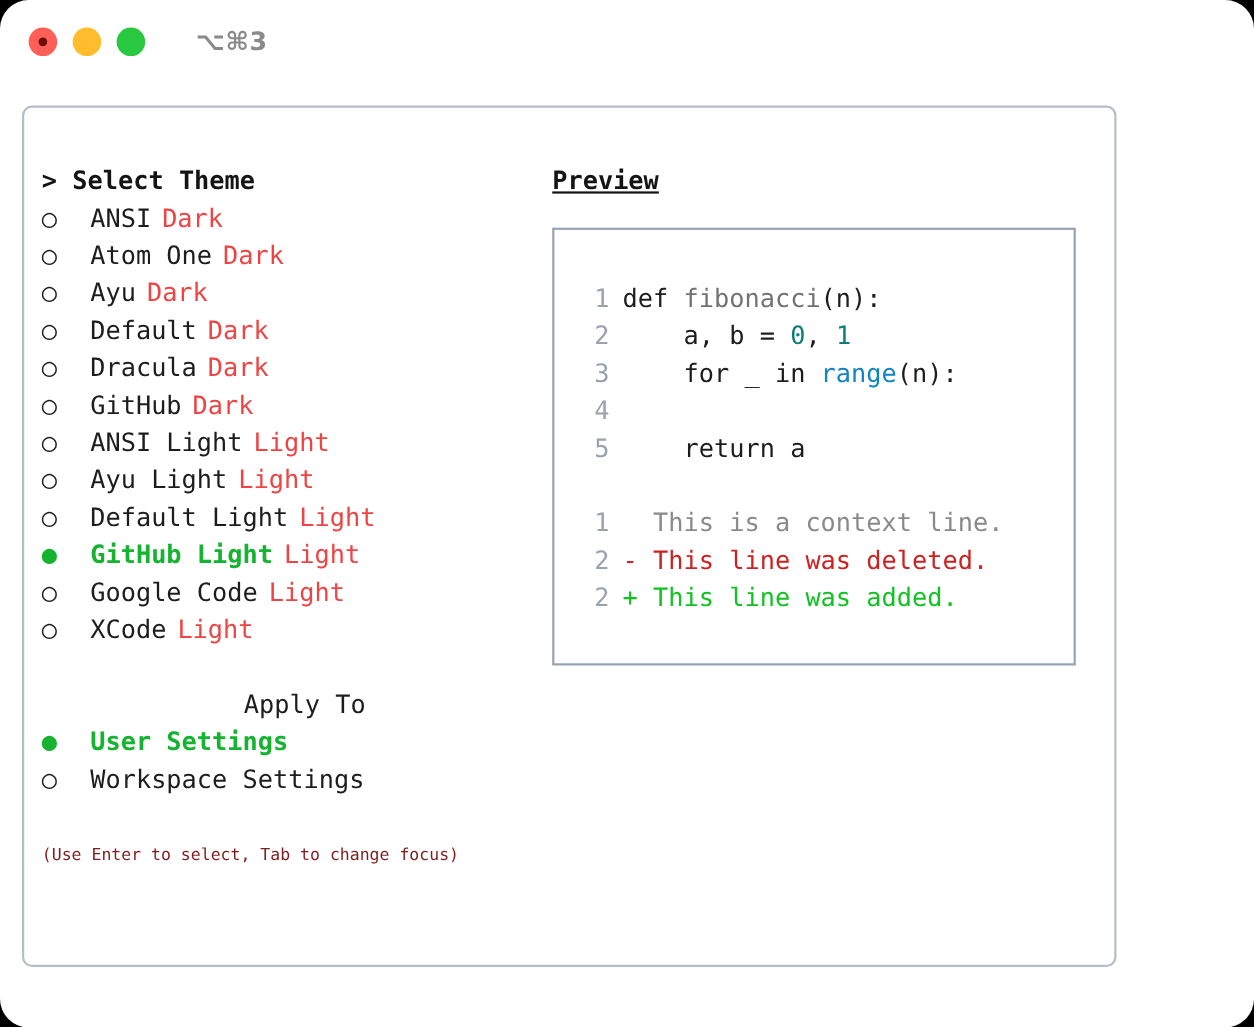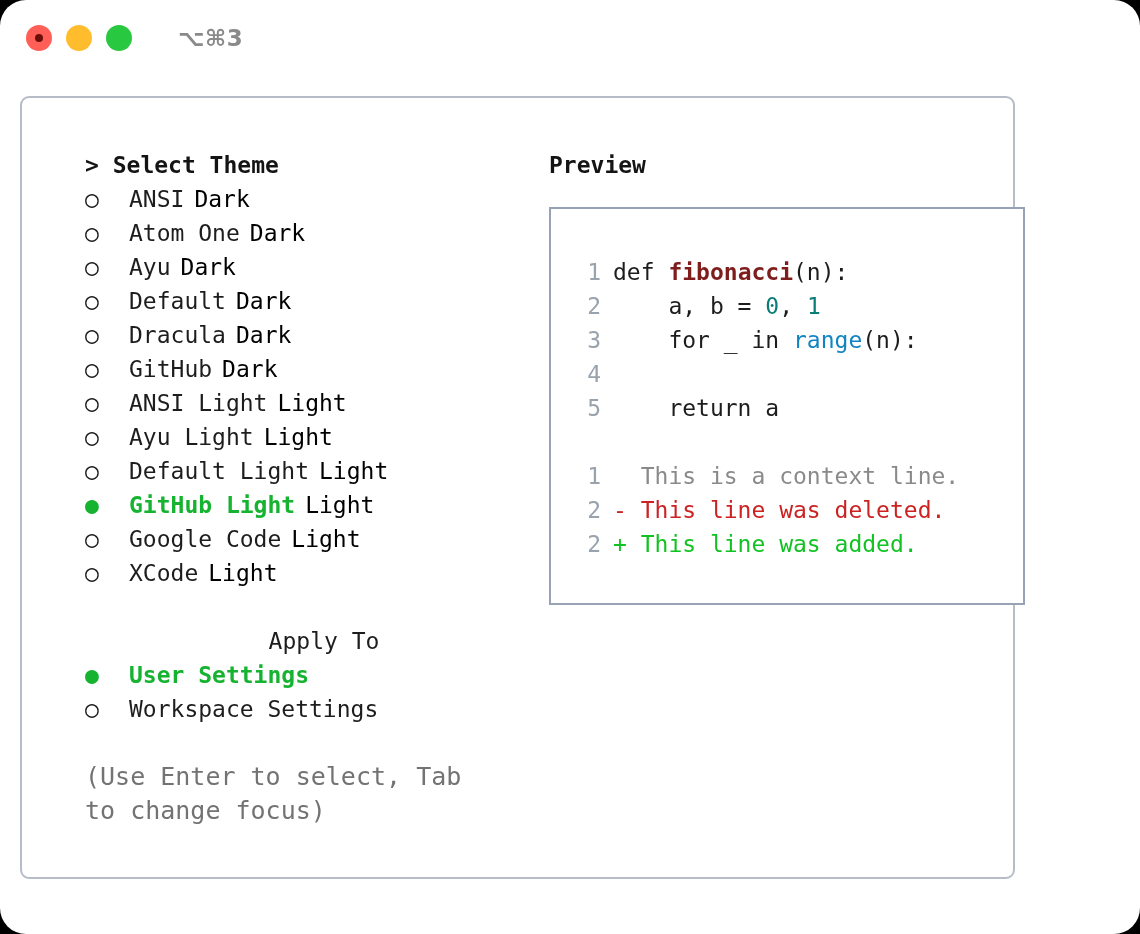--- a/index.html
+++ b/index.html
@@ -70,21 +70,20 @@
   .card {
     position: absolute;
     left: 20px;
     top: 96px;
     width: 995px;
     height: 783px;
     border: 2px solid #b6bdc9;
     border-radius: 9px;
     box-sizing: border-box;
     background: #ffffff;
-    padding-left: 47px;
   }
 
   .card-inner {
     position: relative;
     width: 100%;
     height: 100%;
   }
 
   
   .left-col {
@@ -113,55 +112,56 @@
   .bullet {
     display: inline-block;
     width: 28px;
     flex: 0 0 28px;
     color: #1d1d1d;
   }
   .bullet.selected { color: #15b330; }
   .theme-name { color: #1d1d1d; margin-left: 16px; }
   .theme-row.selected .theme-name { color: #15b330; font-weight: bold; }
   .theme-tag {
-    color: #000000;
+    color: #ef4444;
     margin-left: 10px;
   }
 
   .apply-heading {
     font-size: 23px;
     line-height: 34px;
     color: #1d1d1d;
     padding-left: 28px;
     white-space: pre;
     text-align: center;
   }
   .section-gap { height: 34px; }
 
   .hint {
     margin-top: 34px;
-    font-size: 25px;
-    line-height: 34px;
-    color: #737373;
+    font-size: 15px;
+    line-height: 34px;
+    color: #7f1d1d;
     width: 400px;
   }
 
   
   .right-col {
     position: absolute;
     left: 480px;
     top: 50px;
     width: 500px;
   }
   .preview-title {
     font-size: 23px;
     font-weight: bold;
     color: #141414;
     line-height: 34px;
     white-space: pre;
+    text-decoration: underline;
   }
   .preview-box {
     margin-top: 25px;
     width: 476px;
     height: 398px;
     border: 2px solid #97a3b4;
     box-sizing: border-box;
     background: #ffffff;
     padding: 46px 0 0 18px;
   }
@@ -175,21 +175,21 @@
   .lineno {
     display: inline-block;
     width: 32px;
     flex: 0 0 32px;
     color: #99a3ae;
     text-align: right;
     margin-right: 12px;
   }
   .code-text { color: #1d1d1d; }
 
-  .tok-fn     { color: #7f1d1d; font-weight: bold; }
+  .tok-fn     { color: #737373; }
   .tok-num    { color: #0a7d77; }
   .tok-call   { color: #1184c4; text-align: center; }
 
   .blank-line { height: 34px; }
 
   .diff-ctx { color: #8a8a8a; }
   .diff-del { color: #cc2222; }
   .diff-add { color: #11c322; }
 </style>
 </head>

